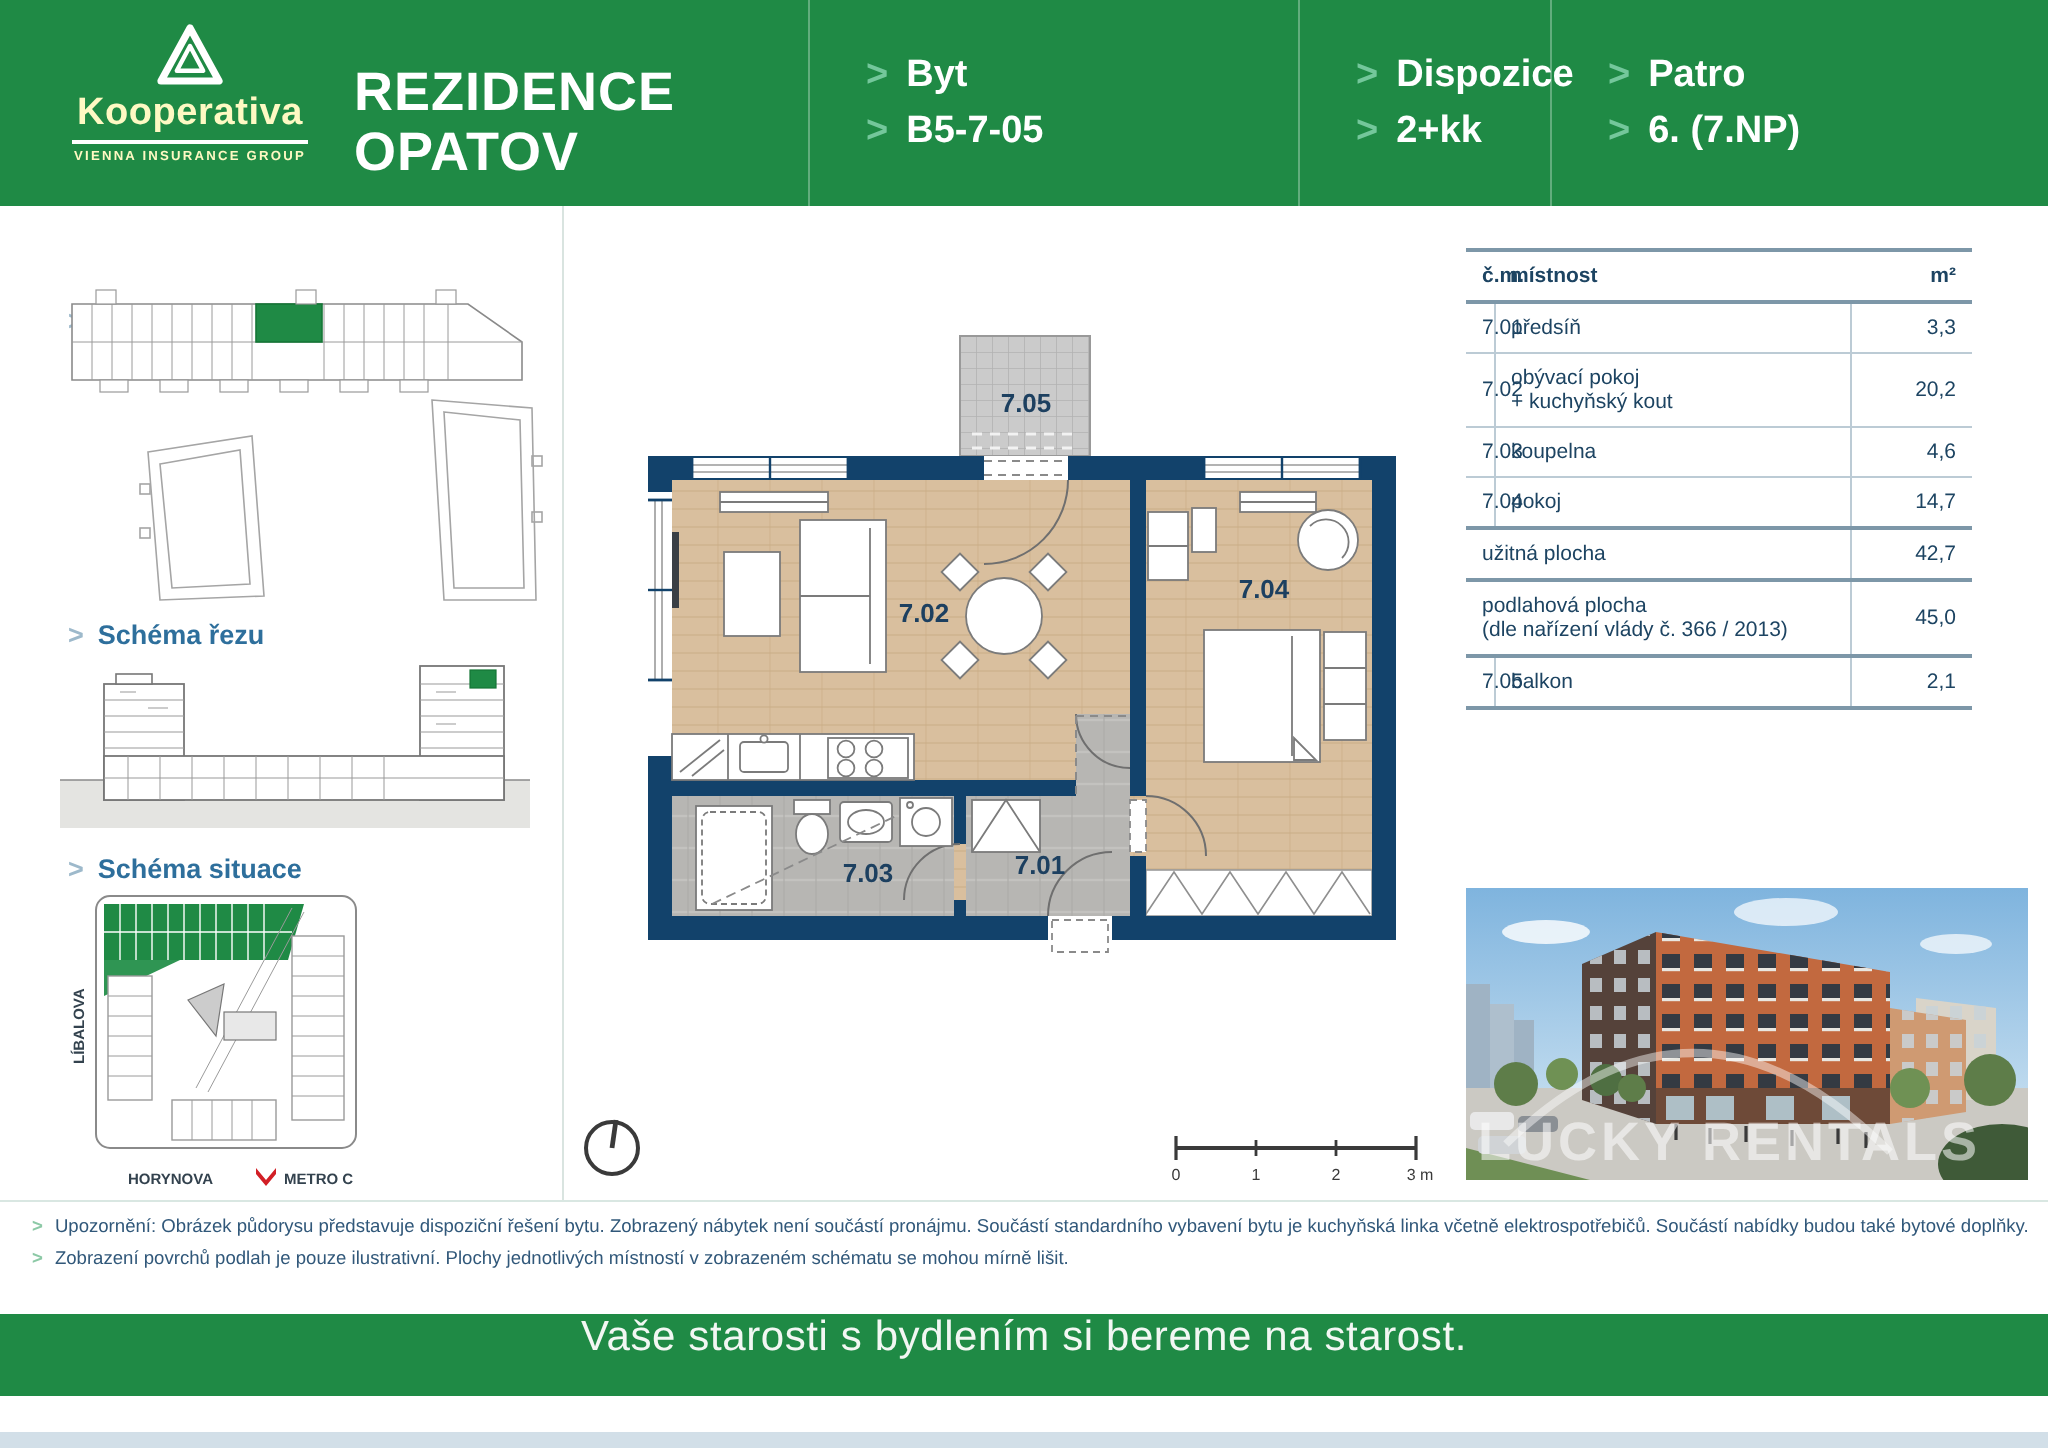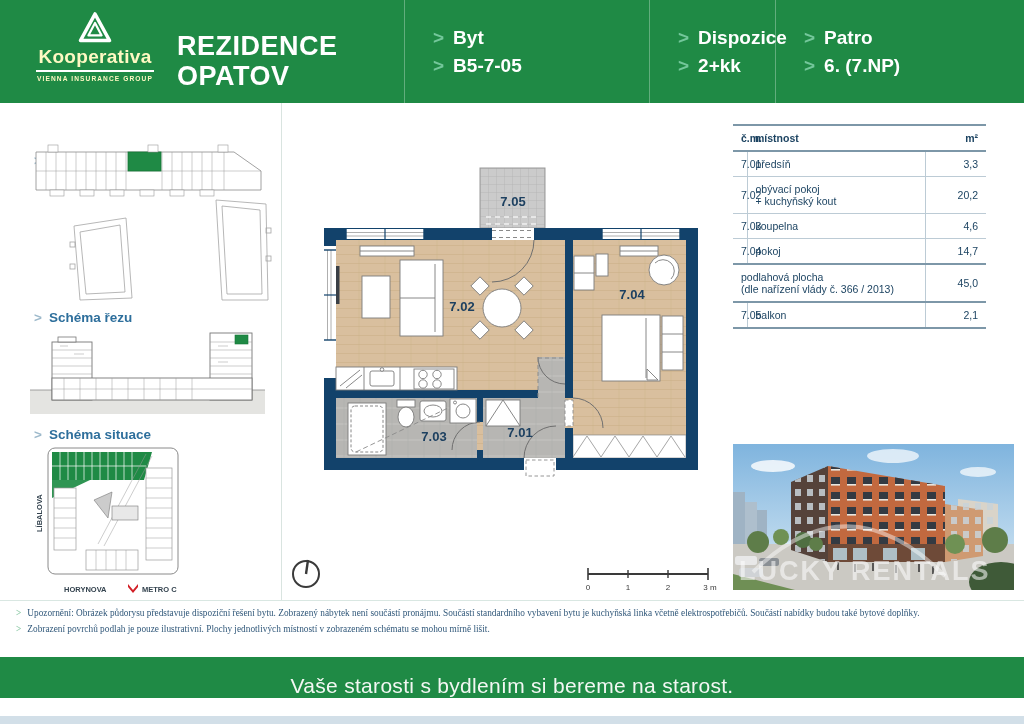--- a/index.html
+++ b/index.html
@@ -34,25 +34,25 @@
   table.areas tr.first td{border-top:none;}
   table.areas td.c-num{width:38px;}
   table.areas td.c-name,th.c-name{width:162px;white-space:pre-line;}
   table.areas td.c-area,th.c-area{width:45px;text-align:right;}
   table.areas td.sep-l{border-left:1px solid #bccbd5;}
   table.areas tr.heavy td{border-top:2px solid #7d97a8;}
   
   .photo{position:absolute;left:733px;top:444px;width:281px;height:146px;overflow:hidden;}
   
   .disclaimer{position:absolute;left:16px;top:606px;width:1000px;color:#31587a;font-size:9.3px;
-              line-height:15.5px;font-weight:500;font-family:Liberation Serif, serif;}
+              line-height:15.5px;font-weight:500;}
   .dline{white-space:nowrap;}
   
   .slogan-bar{position:absolute;left:0;top:657px;width:1024px;height:41px;background:#1f8a45;
-              display:flex;align-items:flex-end;justify-content:center;}
+              display:flex;align-items:flex-start;justify-content:center;}
   .slogan-bar span{color:#f2f7f3;font-size:21px;letter-spacing:.3px;}
   .bottom-strip{position:absolute;left:0;top:716px;width:1024px;height:8px;background:#d2dfe8;}
   .abs{position:absolute;}
 </style>
 </head>
 <body>
 
 <div class="page">
 
   <header class="topbar">
@@ -423,20 +423,24 @@
     </tr>
     <tr>
       <td class="c-num">7.03</td>
       <td class="c-name sep-l">koupelna</td>
       <td class="c-area sep-l">4,6</td>
     </tr>
     <tr>
       <td class="c-num">7.04</td>
       <td class="c-name sep-l">pokoj</td>
       <td class="c-area sep-l">14,7</td>
+    </tr>
+    <tr class="heavy">
+      <td class="c-name" colspan="2">užitná plocha</td>
+      <td class="c-area sep-l">42,7</td>
     </tr>
     <tr class="heavy">
       <td class="c-name" colspan="2" style="white-space:pre-line;">podlahová plocha
 (dle nařízení vlády č. 366 / 2013)</td>
       <td class="c-area sep-l">45,0</td>
     </tr>
     <tr class="heavy">
       <td class="c-num">7.05</td>
       <td class="c-name sep-l">balkon</td>
       <td class="c-area sep-l">2,1</td>

